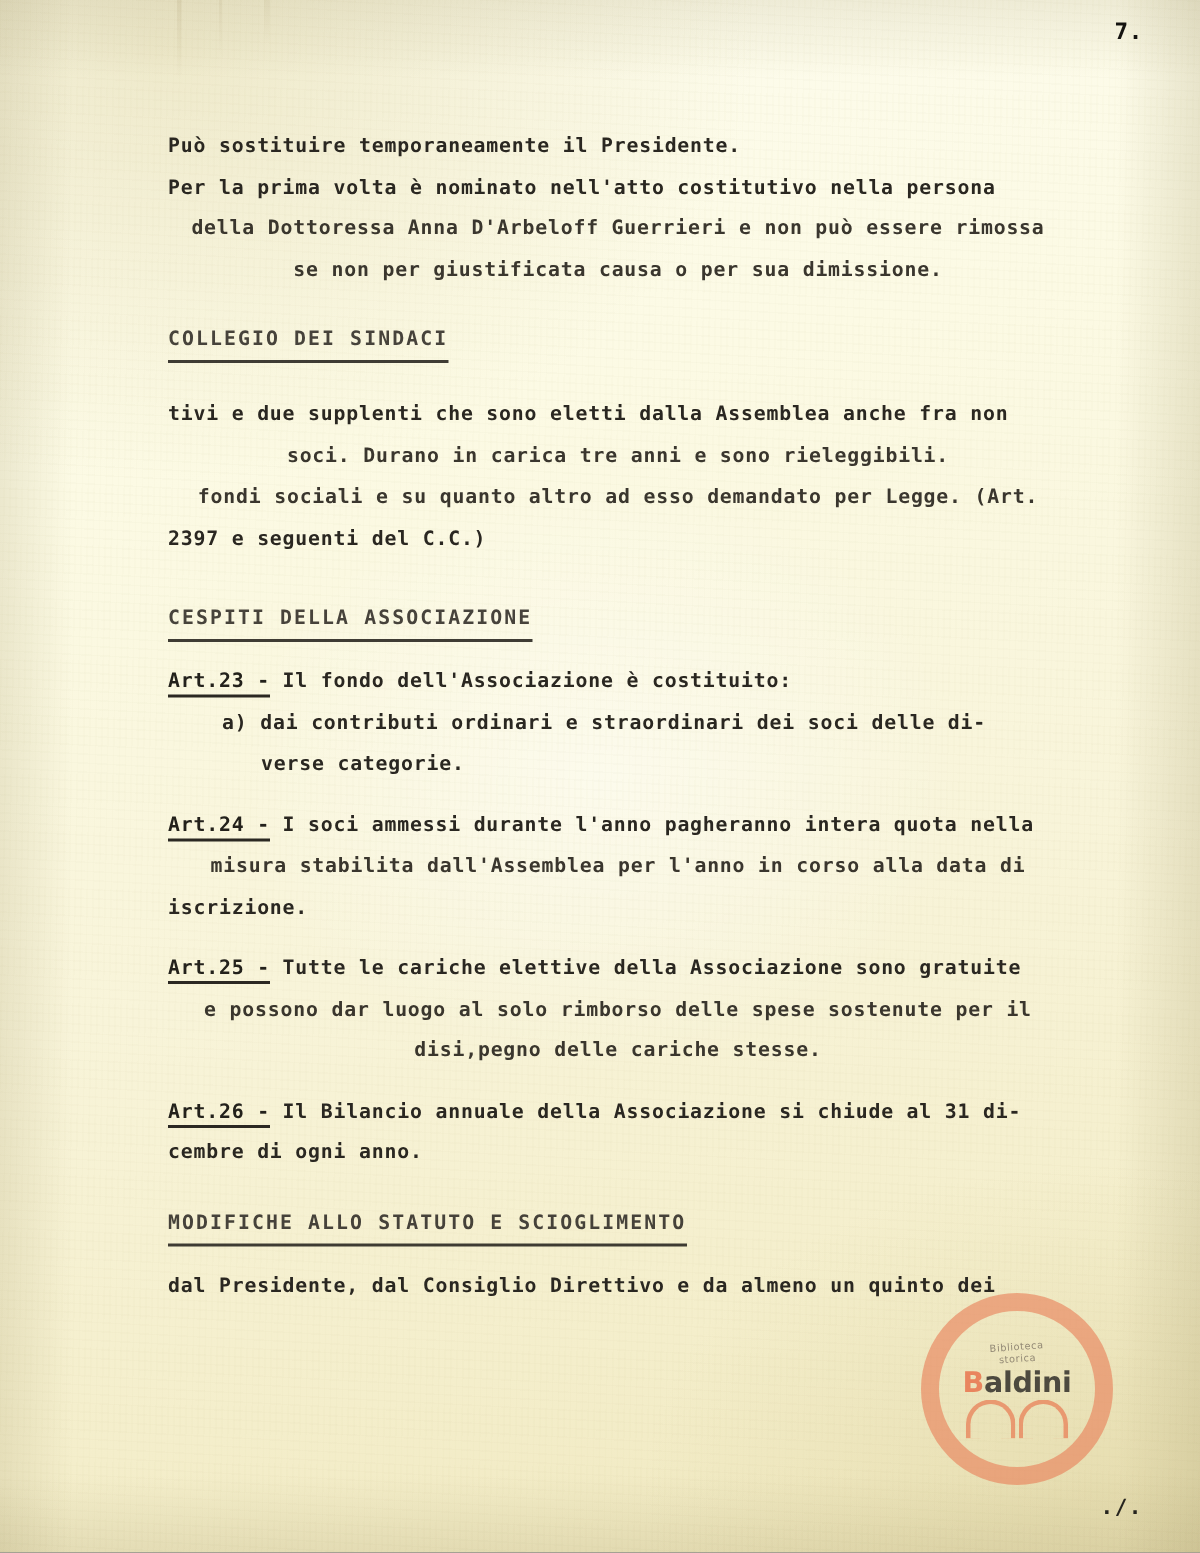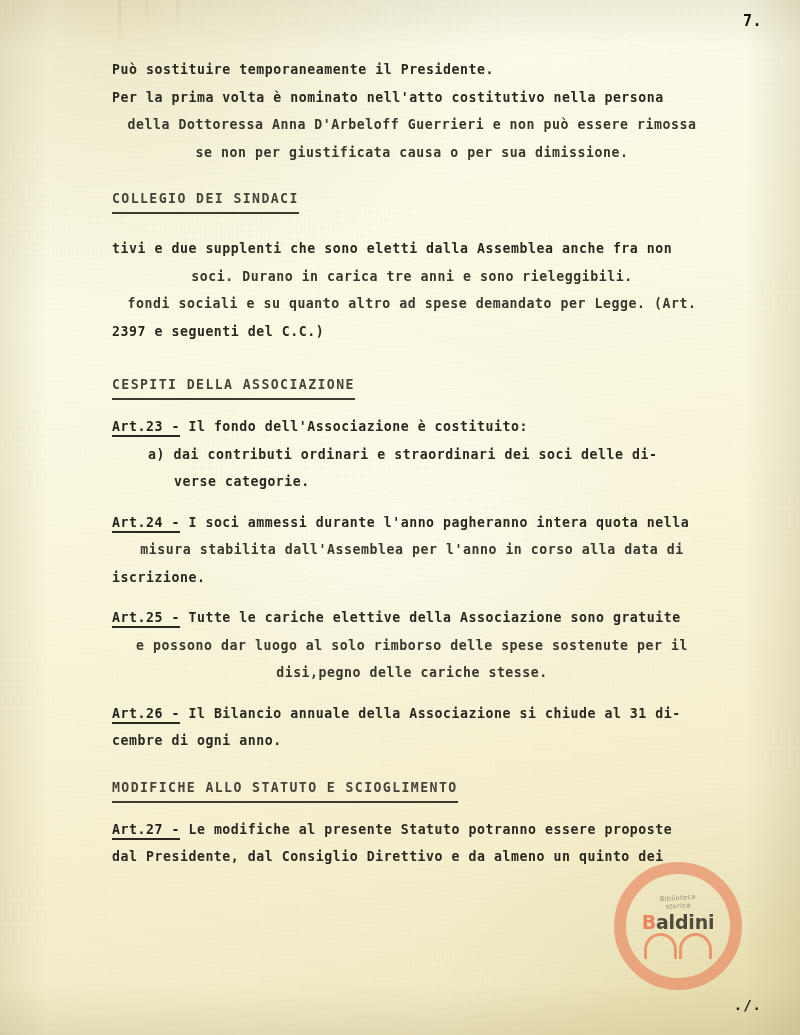--- a/index.html
+++ b/index.html
@@ -55,21 +55,21 @@
     right: 38px;
     font-size: 15px;
     font-weight: bold;
     letter-spacing: .5px;
     color: #141310;
   }
 
   .body-text {
     position: absolute;
     left: 112px;
-    top: 56px;
+    top: 84px;
     width: 600px;
   }
 
   .line {
     font-size: 13.2px;
     line-height: 27.5px;
     letter-spacing: 0.55px;
     white-space: pre;
     color: #23211b;
     font-weight: bold;
@@ -193,21 +193,21 @@
     <div class="gap-md"></div>
 
     <div>
       <span class="heading">COLLEGIO DEI SINDACI</span>
     </div>
 
     <div class="gap-md"></div>
 
     <div class="line l1">tivi e due supplenti che sono eletti dalla Assemblea anche fra non</div>
     <div class="line l2">soci. Durano in carica tre anni e sono rieleggibili.</div>
-    <div class="line l2">fondi sociali e su quanto altro ad spese demandato per Legge. (Art.</div>
+    <div class="line l2">fondi sociali e su quanto altro ad esso demandato per Legge. (Art.</div>
     <div class="line l1">2397 e seguenti del C.C.)</div>
 
     <div class="gap-lg"></div>
 
     <div>
       <span class="heading">CESPITI DELLA ASSOCIAZIONE</span>
     </div>
 
     <div class="gap-sm"></div>
 
@@ -234,21 +234,20 @@
     <div class="line l1">cembre di ogni anno.</div>
 
     <div class="gap-md"></div>
 
     <div>
       <span class="heading">MODIFICHE ALLO STATUTO E SCIOGLIMENTO</span>
     </div>
 
     <div class="gap-sm"></div>
 
-    <div class="line l1"><span class="artref">Art.27 -</span><span> Le modifiche al presente Statuto potranno essere proposte</span></div>
     <div class="line l1">dal Presidente, dal Consiglio Direttivo e da almeno un quinto dei</div>
 
   </div>
 
   <div class="stamp">
     <div class="stamp-top">
       <div>Biblioteca</div>
       <div>storica</div>
     </div>
     <div class="stamp-name"><span class="accent">B</span><span>aldini</span></div>

